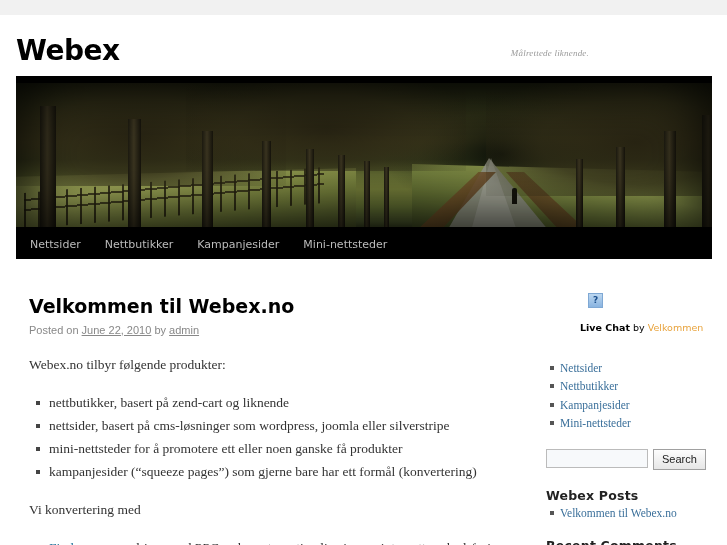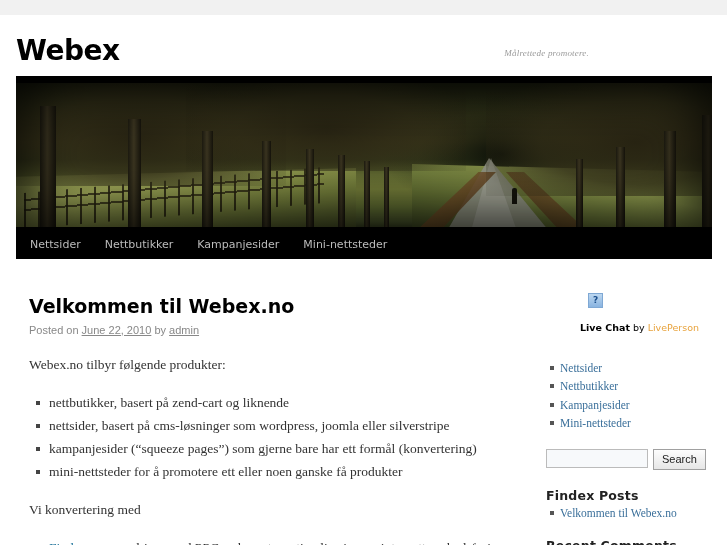--- a/index.html
+++ b/index.html
@@ -395,21 +395,21 @@
 </style>
 </head>
 <body>
 
 <div class="top-strip"></div>
 
 <div class="page">
 
   <div class="masthead">
     <div class="site-title">Webex</div>
-    <div class="site-description">Målrettede promotere.</div>
+    <div class="site-description">Målrettede liknende.</div>
   </div>
 
   <div class="header-image">
     <div class="hdr-bg"></div>
     <div class="hdr-grass-l"></div>
     <div class="hdr-grass-r"></div>
     <div class="hdr-path"></div>
     <div class="hdr-path2"></div>
     <div class="hdr-hedge-l"></div>
     <div class="hdr-hedge-r"></div>
@@ -464,55 +464,55 @@
         <span>by</span>
         <a href="#">admin</a>
       </div>
 
       <div class="entry-content">
         <p>Webex.no tilbyr følgende produkter:</p>
 
         <ul>
           <li>nettbutikker, basert på zend-cart og liknende</li>
           <li>nettsider, basert på cms-løsninger som wordpress, joomla eller silverstripe</li>
+          <li>mini-nettsteder for å promotere ett eller noen ganske få produkter</li>
           <li>kampanjesider (“squeeze pages”) som gjerne bare har ett formål (konvertering)</li>
-          <li>mini-nettsteder for å promotere ett eller noen ganske få produkter</li>
         </ul>
 
         <p>Vi konvertering med</p>
 
         <ul>
           <li><a href="#">Findex.no</a><span> som driver med PPC, søkemotoroptimalisering og internettmarkedsføring,</span></li>
 
         </ul>
       </div>
     </div>
 
     <div class="sidebar">
 
       <div class="livechat-widget">
         <span class="broken-img"></span>
         <div class="livechat-line">
-          <span class="lc-strong">Live Chat</span><span> by </span><span class="lc-brand">LivePerson</span>
+          <span class="lc-strong">Live Chat</span><span> by </span><span class="lc-brand">Velkommen</span>
         </div>
       </div>
 
       <ul class="sb-links">
         <li><a href="#">Nettsider</a></li>
         <li><a href="#">Nettbutikker</a></li>
         <li><a href="#">Kampanjesider</a></li>
         <li><a href="#">Mini-nettsteder</a></li>
       </ul>
 
       <div class="search-form">
         <input class="search-input" type="text" value="" style="">
         <button class="search-submit">Search</button>
       </div>
 
-      <div class="widget-title">Findex Posts</div>
+      <div class="widget-title">Webex Posts</div>
       <ul class="widget-list">
         <li><a href="#">Velkommen til Webex.no</a></li>
       </ul>
 
       <div class="widget-title">Recent Comments</div>
 
     </div>
 
   </div>
 </div>

